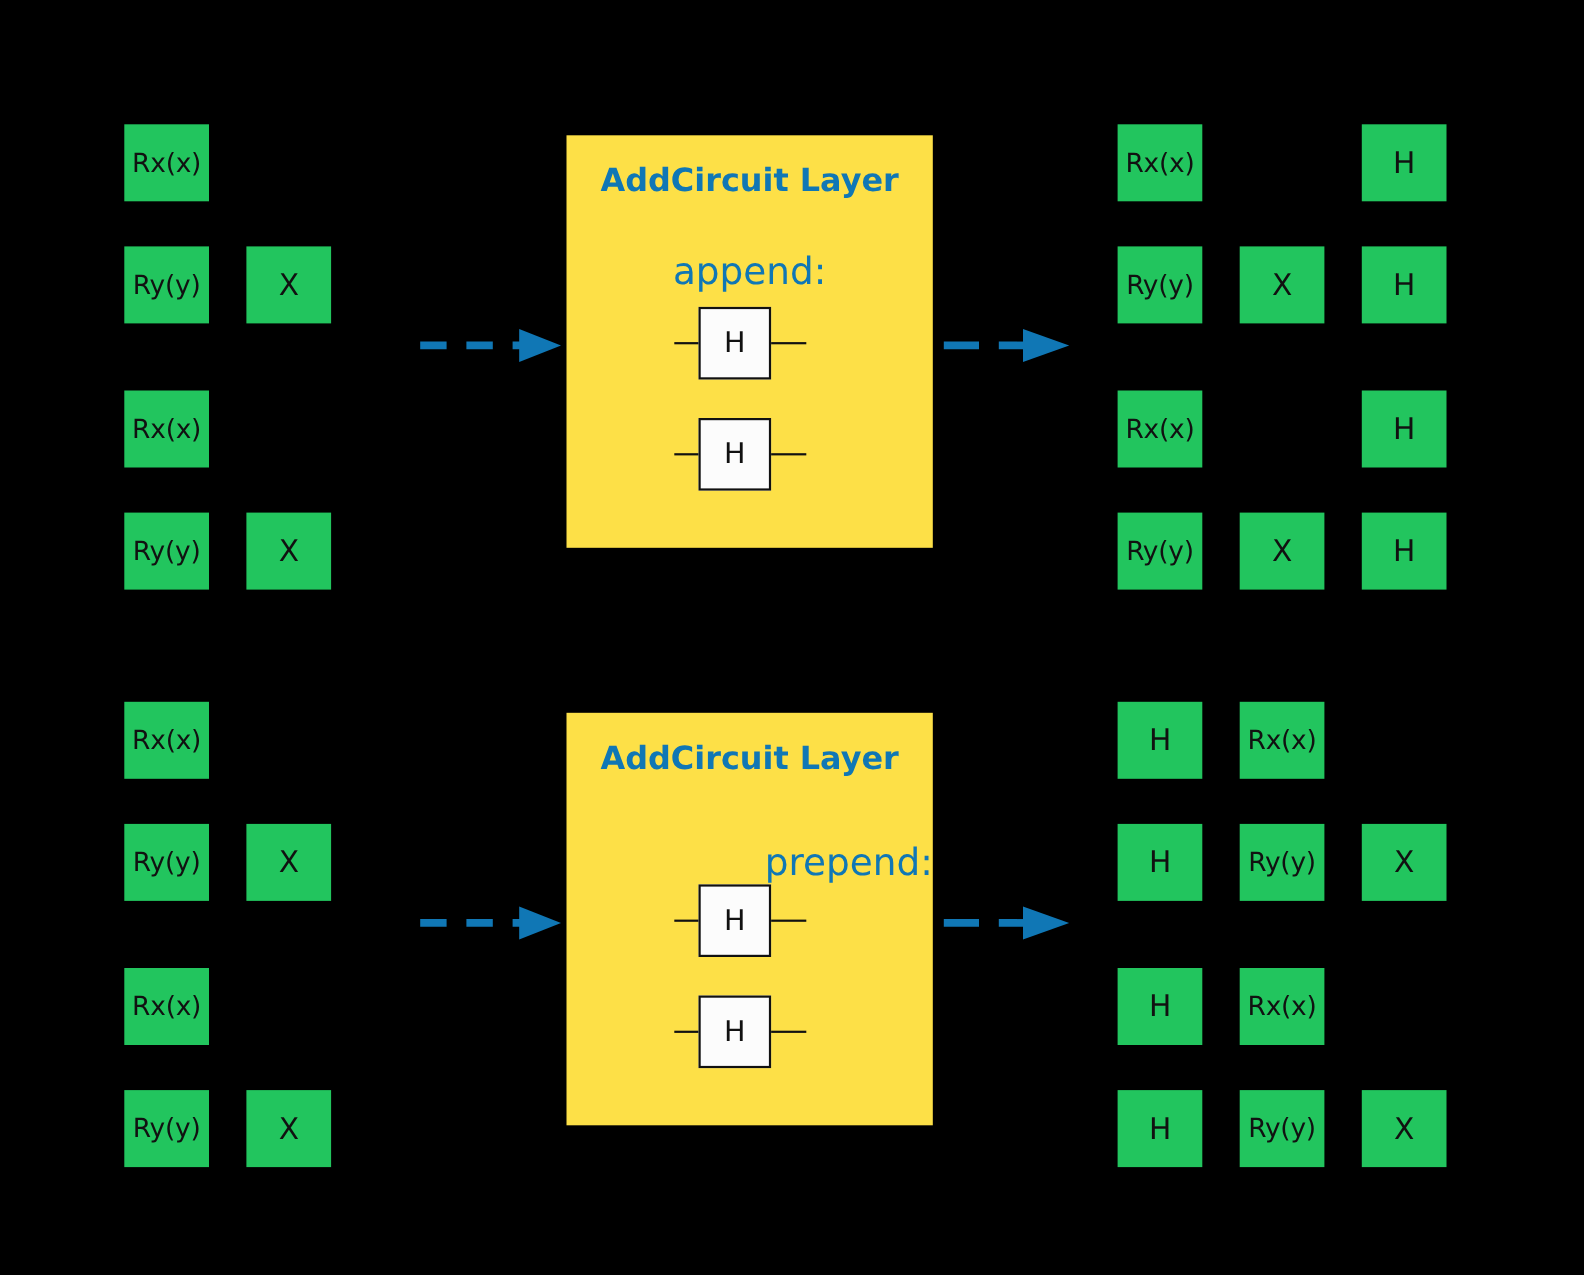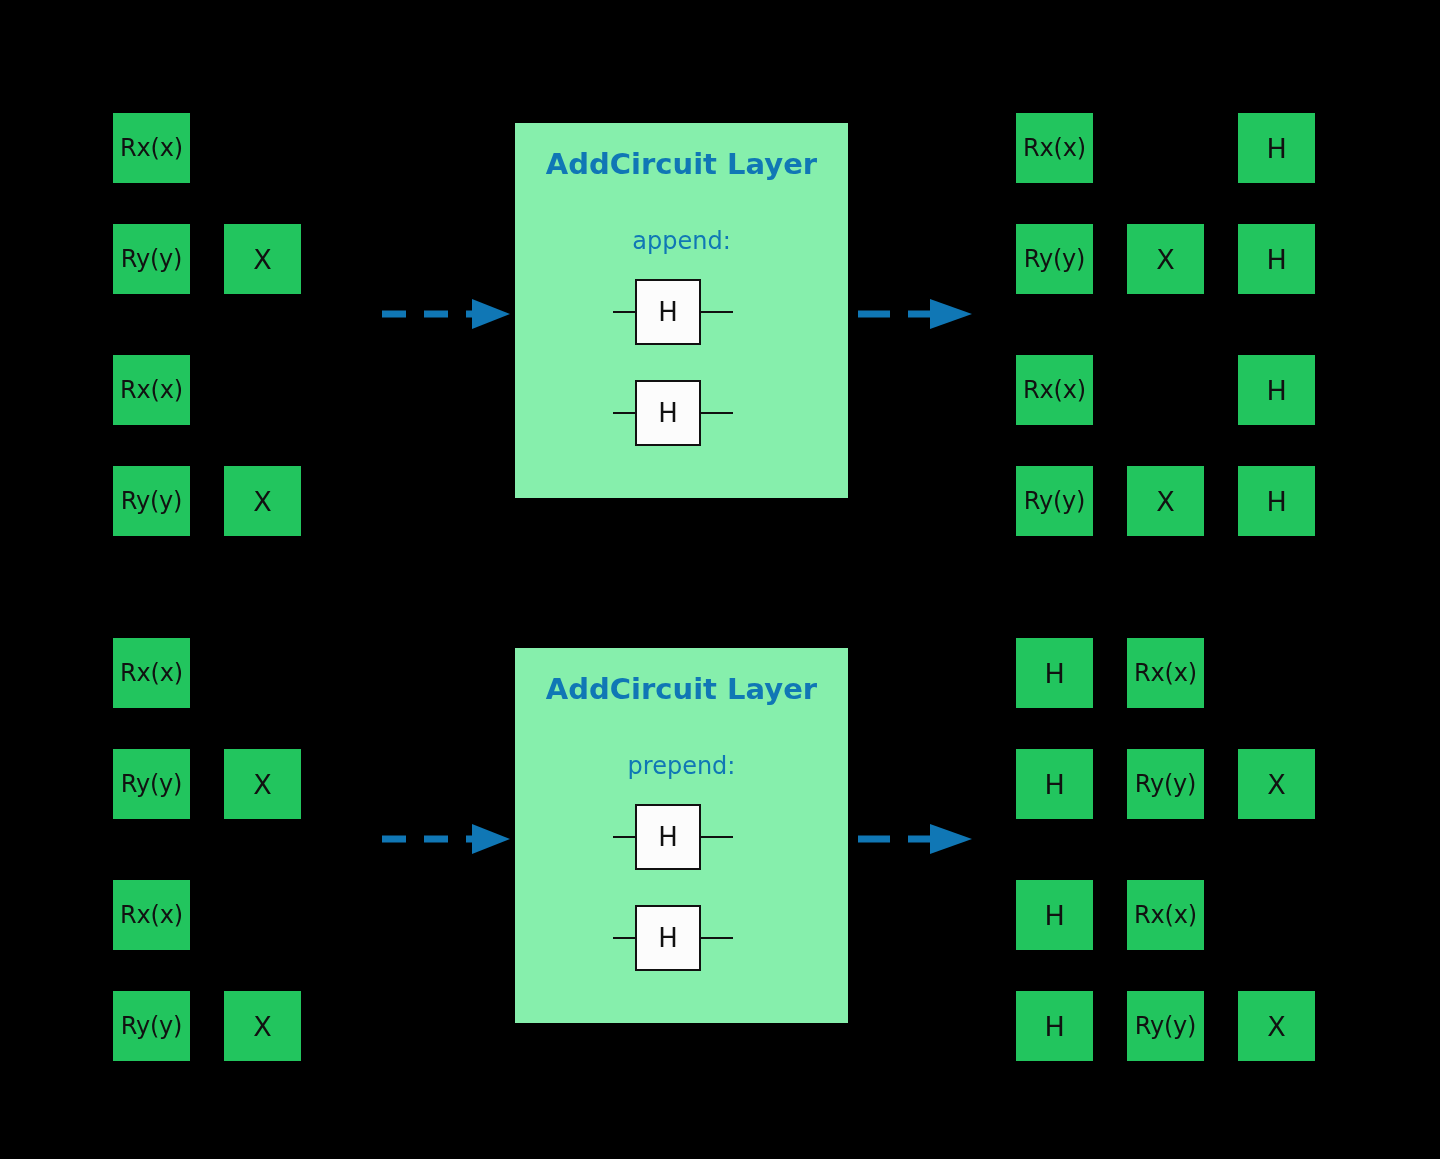--- a/index.html
+++ b/index.html
@@ -34,21 +34,21 @@
     line-height: 1;
     letter-spacing: -0.2px;
     box-sizing: border-box;
   }
   .gate.rot { font-size: 24px; }
   .gate.single { font-size: 27px; }
 
   
   .panel {
     position: absolute;
-    background: #86efac;
+    background: #fde047;
     box-sizing: border-box;
     padding-left: 48px;
   }
   .panel-title {
     position: absolute;
     left: 0;
     right: 0;
     text-align: center;
     color: #1077b5;
     font-family: "DejaVu Sans", sans-serif;
@@ -57,21 +57,21 @@
     white-space: nowrap;
   }
   .panel-sub {
     position: absolute;
     left: 0;
     right: 0;
     text-align: center;
     color: #1077b5;
     font-family: "DejaVu Sans", sans-serif;
     font-weight: normal;
-    font-size: 24px;
+    font-size: 34px;
     white-space: nowrap;
   }
 
   
   .mini-wire {
     position: absolute;
     height: 0;
     border-top: 2px solid #111111;
   }
   .mini-gate {
@@ -162,21 +162,21 @@
     <div class="gate single" style="left:224px;top:991px;">X</div>
   </div>
 
   <svg class="arrow-svg" style="left:380px;top:821px;" width="132" height="36" viewBox="0 0 132 36">
     <line x1="2" y1="18" x2="98" y2="18" stroke="#1077b5" stroke-width="7" stroke-dasharray="24,18"></line>
     <polygon points="92,3 130,18 92,33" fill="#1077b5"></polygon>
   </svg>
 
   <div class="panel" style="left:515px;top:648px;width:333px;height:375px;">
     <div class="panel-title" style="top:24px;">AddCircuit Layer</div>
-    <div class="panel-sub" style="top:104px;">prepend:</div>
+    <div class="panel-sub" style="top:116px;text-align:right;">prepend:</div>
 
     <div class="mini-wire" style="left:98px;top:188px;width:120px;"></div>
     <div class="mini-gate" style="left:120px;top:156px;">H</div>
 
     <div class="mini-wire" style="left:98px;top:289px;width:120px;"></div>
     <div class="mini-gate" style="left:120px;top:257px;">H</div>
   </div>
 
   <svg class="arrow-svg" style="left:856px;top:821px;" width="118" height="36" viewBox="0 0 118 36">
     <line x1="2" y1="18" x2="80" y2="18" stroke="#1077b5" stroke-width="7" stroke-dasharray="32,18"></line>

